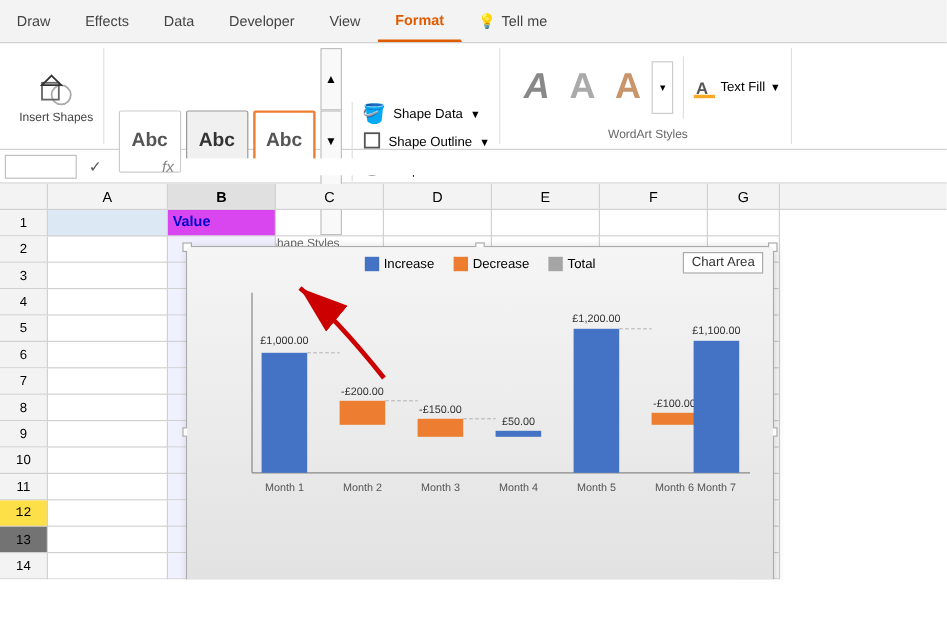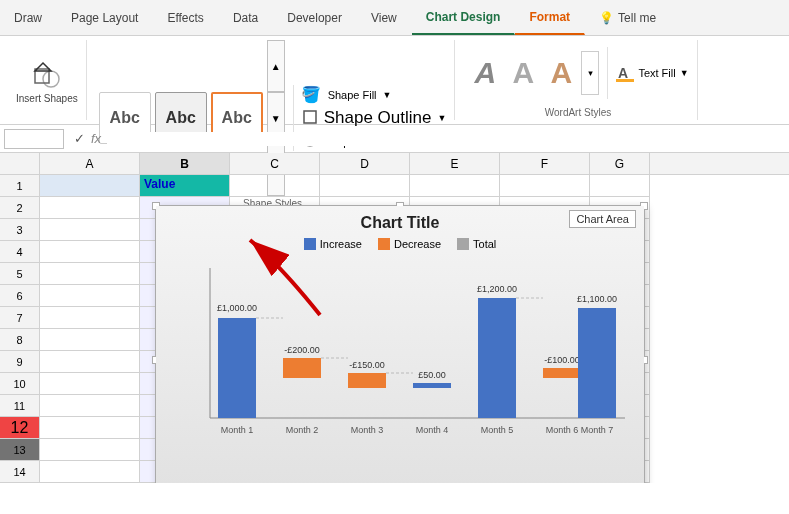--- a/index.html
+++ b/index.html
@@ -45,26 +45,24 @@
     .chart-area-label { position: absolute; top: 4px; right: 8px; background: white; border: 1px solid #aaa; font-size: 11px; padding: 2px 6px; color: #333; }
 
     
   </style>
 </head>
 <body>
 
 <div class="ribbon">
   <div class="ribbon-tabs">
     <div class="ribbon-tab">Draw</div>
-    <div class="ribbon-tab">Page Layout</div>
     <div class="ribbon-tab">Effects</div>
     <div class="ribbon-tab">Data</div>
     <div class="ribbon-tab">Developer</div>
     <div class="ribbon-tab">View</div>
-    <div class="ribbon-tab active-green">Chart Design</div>
     <div class="ribbon-tab active-orange">Format</div>
     <div class="ribbon-tab" style="display:flex;align-items:center;gap:4px;">
       <span>💡</span>
       <span>Tell me</span>
     </div>
   </div>
 
   <div class="ribbon-body">
 
     <div class="ribbon-group">
@@ -94,30 +92,30 @@
           <span style="font-size:16px;font-weight:bold;color:#555;">Abc</span>
         </div>
         <div style="display:flex;flex-direction:column;gap:0;">
           <div class="more-btn">▲</div>
           <div class="more-btn">▼</div>
           <div class="more-btn">▾</div>
         </div>
         <div style="display:flex;flex-direction:column;gap:4px;padding-left:8px;border-left:1px solid #e0e0e0;margin-left:4px;">
           <div style="display:flex;align-items:center;gap:6px;cursor:pointer;">
             <span style="font-size:16px;">🪣</span>
-            <span style="font-size:11px;">Shape Fill</span>
+            <span style="font-size:11px;">Shape Data</span>
             <span style="font-size:9px;">▼</span>
           </div>
           <div style="display:flex;align-items:center;gap:6px;cursor:pointer;">
             <span>
               <svg width="16" height="16" viewBox="0 0 16 16">
                   <rect x="2" y="2" width="12" height="12" fill="none" stroke="#555" stroke-width="1.5"></rect>
                 </svg>
             </span>
-            <span style="font-size:17px;">Shape Outline</span>
+            <span style="font-size:11px;">Shape Outline</span>
             <span style="font-size:9px;">▼</span>
           </div>
           <div style="display:flex;align-items:center;gap:6px;cursor:pointer;">
             <span>
               <svg width="16" height="16" viewBox="0 0 16 16">
                   <circle cx="8" cy="8" r="6" fill="none" stroke="#888" stroke-width="1.5"></circle>
                   <circle cx="6" cy="6" r="2" fill="#aaa"></circle>
                 </svg>
             </span>
             <span style="font-size:11px;">Shape Effects</span>
@@ -157,21 +155,21 @@
       </div>
       <div class="ribbon-group-label">WordArt Styles</div>
     </div>
 
   </div>
 </div>
 
 <div class="formula-bar">
   <input class="name-box" value="" style="">
   <span style="color:#555;font-size:13px;margin:0 6px;">✓</span>
-  <span style="color:#888;font-size:13px;margin-right:6px;"><em>fx</em></span>
+  <span style="color:#888;font-size:13px;margin-right:6px;margin-left:44px;"><em>fx</em></span>
   <input class="formula-input" value="" style="">
 </div>
 
 <div style="display:flex;flex-direction:column;flex:1;overflow:hidden;">
 
   <div style="display:flex;height:22px;background:#f3f3f3;border-bottom:1px solid #d1d1d1;">
     <div style="width:40px;min-width:40px;border-right:1px solid #d1d1d1;"></div>
     <div style="width:100px;min-width:100px;display:flex;align-items:center;justify-content:center;border-right:1px solid #d1d1d1;font-size:12px;">A</div>
     <div style="width:90px;min-width:90px;display:flex;align-items:center;justify-content:center;border-right:1px solid #d1d1d1;font-size:12px;background:#e0e0e0;font-weight:bold;">B</div>
     <div style="width:90px;min-width:90px;display:flex;align-items:center;justify-content:center;border-right:1px solid #d1d1d1;font-size:12px;">C</div>
@@ -188,30 +186,30 @@
       <div style="height:22px;border-bottom:1px solid #d1d1d1;border-right:1px solid #d1d1d1;display:flex;align-items:center;justify-content:center;font-size:11px;background:#f3f3f3;">2</div>
       <div style="height:22px;border-bottom:1px solid #d1d1d1;border-right:1px solid #d1d1d1;display:flex;align-items:center;justify-content:center;font-size:11px;background:#f3f3f3;">3</div>
       <div style="height:22px;border-bottom:1px solid #d1d1d1;border-right:1px solid #d1d1d1;display:flex;align-items:center;justify-content:center;font-size:11px;background:#f3f3f3;">4</div>
       <div style="height:22px;border-bottom:1px solid #d1d1d1;border-right:1px solid #d1d1d1;display:flex;align-items:center;justify-content:center;font-size:11px;background:#f3f3f3;">5</div>
       <div style="height:22px;border-bottom:1px solid #d1d1d1;border-right:1px solid #d1d1d1;display:flex;align-items:center;justify-content:center;font-size:11px;background:#f3f3f3;">6</div>
       <div style="height:22px;border-bottom:1px solid #d1d1d1;border-right:1px solid #d1d1d1;display:flex;align-items:center;justify-content:center;font-size:11px;background:#f3f3f3;">7</div>
       <div style="height:22px;border-bottom:1px solid #d1d1d1;border-right:1px solid #d1d1d1;display:flex;align-items:center;justify-content:center;font-size:11px;background:#f3f3f3;">8</div>
       <div style="height:22px;border-bottom:1px solid #d1d1d1;border-right:1px solid #d1d1d1;display:flex;align-items:center;justify-content:center;font-size:11px;background:#f3f3f3;">9</div>
       <div style="height:22px;border-bottom:1px solid #d1d1d1;border-right:1px solid #d1d1d1;display:flex;align-items:center;justify-content:center;font-size:11px;background:#f3f3f3;">10</div>
       <div style="height:22px;border-bottom:1px solid #d1d1d1;border-right:1px solid #d1d1d1;display:flex;align-items:center;justify-content:center;font-size:11px;background:#f3f3f3;">11</div>
-      <div style="height:22px;border-bottom:1px solid #d1d1d1;border-right:1px solid #d1d1d1;display:flex;align-items:center;justify-content:center;font-size:16px;background:#ef4444;">12</div>
+      <div style="height:22px;border-bottom:1px solid #d1d1d1;border-right:1px solid #d1d1d1;display:flex;align-items:center;justify-content:center;font-size:11px;background:#fde047;font-family:Liberation Mono, monospace;">12</div>
       <div style="height:22px;border-bottom:1px solid #d1d1d1;border-right:1px solid #d1d1d1;display:flex;align-items:center;justify-content:center;font-size:11px;background:#737373;">13</div>
       <div style="height:22px;border-bottom:1px solid #d1d1d1;border-right:1px solid #d1d1d1;display:flex;align-items:center;justify-content:center;font-size:11px;background:#f3f3f3;">14</div>
     </div>
 
     <div style="flex:1;position:relative;">
 
       <div style="display:flex;height:22px;">
         <div style="width:100px;min-width:100px;border-right:1px solid #d1d1d1;border-bottom:1px solid #d1d1d1;padding:2px 4px;background:#dde8f5;"></div>
-        <div style="width:90px;border-right:1px solid #d1d1d1;border-bottom:1px solid #d1d1d1;padding:2px 4px;background:#14b8a6;font-weight:bold;color:#0000cc;">Value</div>
+        <div style="width:90px;border-right:1px solid #d1d1d1;border-bottom:1px solid #d1d1d1;padding:2px 4px;background:#d946ef;font-weight:bold;color:#0000cc;">Value</div>
         <div style="width:90px;border-right:1px solid #d1d1d1;border-bottom:1px solid #d1d1d1;padding:2px 4px;"></div>
         <div style="width:90px;border-right:1px solid #d1d1d1;border-bottom:1px solid #d1d1d1;padding:2px 4px;"></div>
         <div style="width:90px;border-right:1px solid #d1d1d1;border-bottom:1px solid #d1d1d1;padding:2px 4px;"></div>
         <div style="width:90px;border-right:1px solid #d1d1d1;border-bottom:1px solid #d1d1d1;padding:2px 4px;"></div>
         <div style="width:60px;border-right:1px solid #d1d1d1;border-bottom:1px solid #d1d1d1;padding:2px 4px;"></div>
       </div>
 
       <div id="empty-rows">
           <div style="display: flex; height: 22px;">
             <div style="width: 100px; min-width: 100px; border-right: 1px solid rgb(209, 209, 209); border-bottom: 1px solid rgb(209, 209, 209); padding: 2px 4px;"></div>
@@ -336,21 +334,20 @@
     <div class="chart-container">
 
       <div class="chart-handle handle-tl"></div>
       <div class="chart-handle handle-tm"></div>
       <div class="chart-handle handle-tr"></div>
       <div class="chart-handle handle-ml"></div>
       <div class="chart-handle handle-mr"></div>
 
       <div class="chart-inner">
         <div class="chart-area-label">Chart Area</div>
-        <div class="chart-title">Chart Title</div>
 
         <div class="chart-legend">
           <div class="legend-item">
             <div class="legend-dot" style="background:#4472C4;"></div>
             <span>Increase</span>
           </div>
           <div class="legend-item">
             <div class="legend-dot" style="background:#ED7D31;"></div>
             <span>Decrease</span>
           </div>

